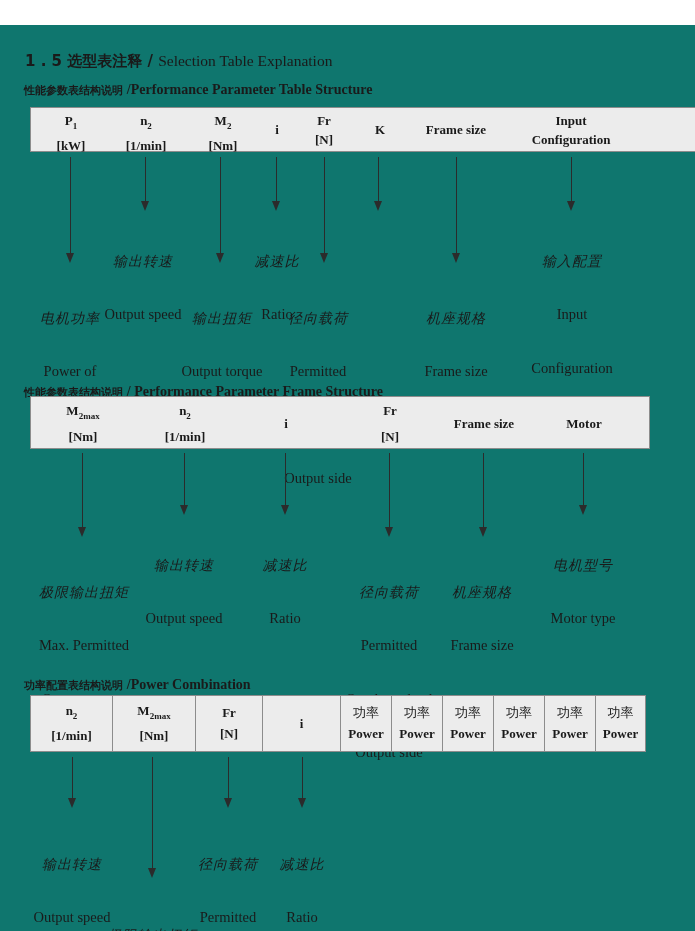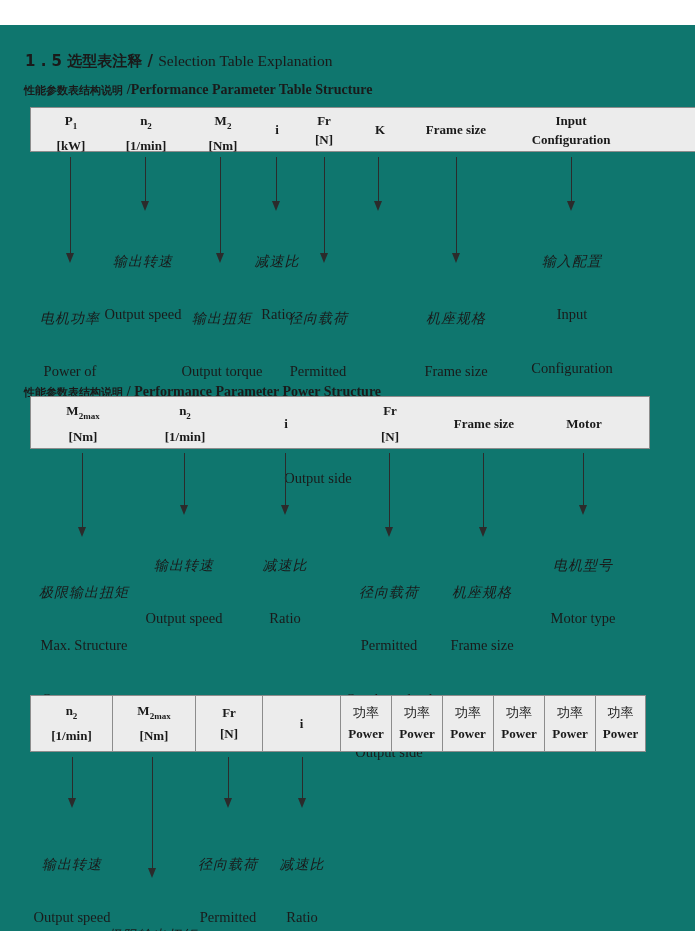--- a/index.html
+++ b/index.html
@@ -134,21 +134,21 @@
     <div class="en">Permitted</div>
     <div class="en">Overhung load</div>
     <div class="en">Output side</div>
   </div>
   <div class="co" style="left:456px;top:249px;">
     <div class="zh">机座规格</div>
     <div class="en">Frame size</div>
   </div>
 
   <div class="hd" style="left:8px;top:339px;">
-    <span class="zh">性能参数表结构说明 </span><span class="en">/ Performance Parameter Power Structure</span>
+    <span class="zh">性能参数表结构说明 </span><span class="en">/ Performance Parameter Frame Structure</span>
   </div>
 
   <div class="tbl" style="left:30px;top:371px;width:620px;height:53px;">
     <div class="tcol2 two" style="left:52px;">
       <div><span>M</span><sub class="sb">2max</sub></div>
       <div>[Nm]</div>
     </div>
     <div class="tcol2 two" style="left:154px;">
       <div><span>n</span><sub class="sb">2</sub></div>
       <div>[1/min]</div>
@@ -194,34 +194,37 @@
   <div class="co" style="left:285px;top:496px;">
     <div class="zh">减速比</div>
     <div class="en">Ratio</div>
   </div>
   <div class="co" style="left:583px;top:496px;">
     <div class="zh">电机型号</div>
     <div class="en">Motor type</div>
   </div>
   <div class="co" style="left:84px;top:523px;">
     <div class="zh">极限输出扭矩</div>
-    <div class="en">Max. Structure</div>
+    <div class="en">Max. Permitted</div>
     <div class="en">Output  torque</div>
   </div>
   <div class="co" style="left:389px;top:523px;">
     <div class="zh">径向载荷</div>
     <div class="en">Permitted</div>
     <div class="en">Overhung load</div>
     <div class="en">Output side</div>
   </div>
   <div class="co" style="left:482px;top:523px;">
     <div class="zh">机座规格</div>
     <div class="en">Frame size</div>
   </div>
 
+  <div class="hd" style="left:8px;top:632px;">
+    <span class="zh">功率配置表结构说明 </span><span class="en">/Power Combination</span>
+  </div>
 
   <div class="tbl" style="left:30px;top:670px;width:616px;height:57px;">
     <div class="t3row">
       <div class="t3cell" style="width:82px;">
         <div><span>n</span><sub class="sb">2</sub></div>
         <div>[1/min]</div>
       </div>
       <div class="t3cell" style="width:83px;">
         <div><span>M</span><sub class="sb">2max</sub></div>
         <div>[Nm]</div>

